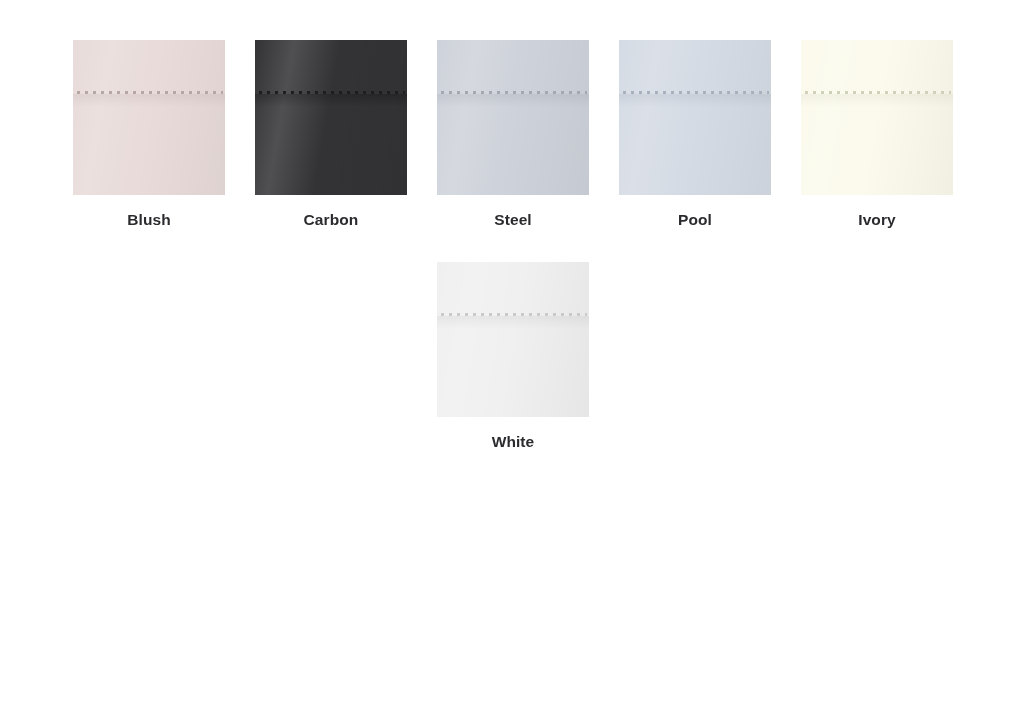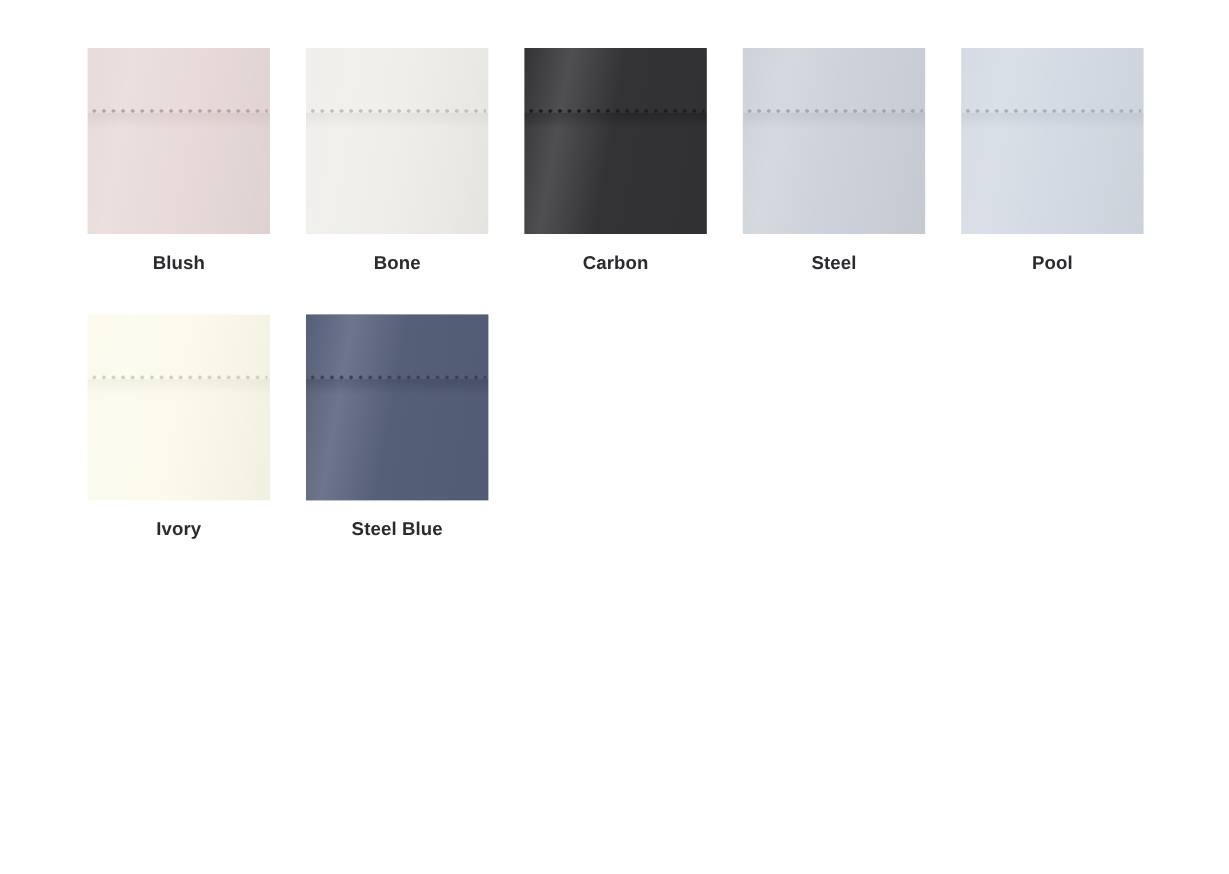--- a/index.html
+++ b/index.html
@@ -113,30 +113,20 @@
       <div class="swatch-chip" style="background-color: rgb(232, 219, 217); --stitch-color: #b6a6a3; --seam-shadow: rgba(120,100,96,0.10);">
         <div class="chip-sheen"></div>
         <div class="chip-stitch">
           <div class="stitch-shadow"></div>
           <div class="stitch-dots"></div>
         </div>
       </div>
       <div class="swatch-label">Blush</div>
     </div>
     <div class="swatch-cell">
-      <div class="swatch-chip" style="background-color: rgb(239, 238, 234); --stitch-color: #c2c0b9; --seam-shadow: rgba(120,118,110,0.09);">
-        <div class="chip-sheen"></div>
-        <div class="chip-stitch">
-          <div class="stitch-shadow"></div>
-          <div class="stitch-dots"></div>
-        </div>
-      </div>
-      <div class="swatch-label">Bone</div>
-    </div>
-    <div class="swatch-cell">
       <div class="swatch-chip" style="background-color: rgb(51, 51, 54); --stitch-color: #1d1d20; --seam-shadow: rgba(0,0,0,0.22);">
         <div class="chip-sheen"></div>
         <div class="chip-stitch">
           <div class="stitch-shadow"></div>
           <div class="stitch-dots"></div>
         </div>
       </div>
       <div class="swatch-label">Carbon</div>
     </div>
     <div class="swatch-cell">
@@ -162,23 +152,23 @@
     <div class="swatch-cell">
       <div class="swatch-chip" style="background-color: rgb(251, 250, 236); --stitch-color: #d0cfb9; --seam-shadow: rgba(140,138,110,0.09);">
         <div class="chip-sheen"></div>
         <div class="chip-stitch">
           <div class="stitch-shadow"></div>
           <div class="stitch-dots"></div>
         </div>
       </div>
       <div class="swatch-label">Ivory</div>
     </div>
-    <div class="swatch-cell">
-      <div class="swatch-chip" style="background-color: rgb(85, 95, 120); --stitch-color: #39415a; --seam-shadow: rgba(20,26,44,0.20);">
+    <div class="swatch-cell offset-col3">
+      <div class="swatch-chip" style="background-color: rgb(240, 240, 240); --stitch-color: #c9c9c9; --seam-shadow: rgba(110,110,110,0.09);">
         <div class="chip-sheen"></div>
         <div class="chip-stitch">
           <div class="stitch-shadow"></div>
           <div class="stitch-dots"></div>
         </div>
       </div>
-      <div class="swatch-label">Steel Blue</div>
+      <div class="swatch-label">White</div>
     </div>
   </div>
 
 </body></html>

